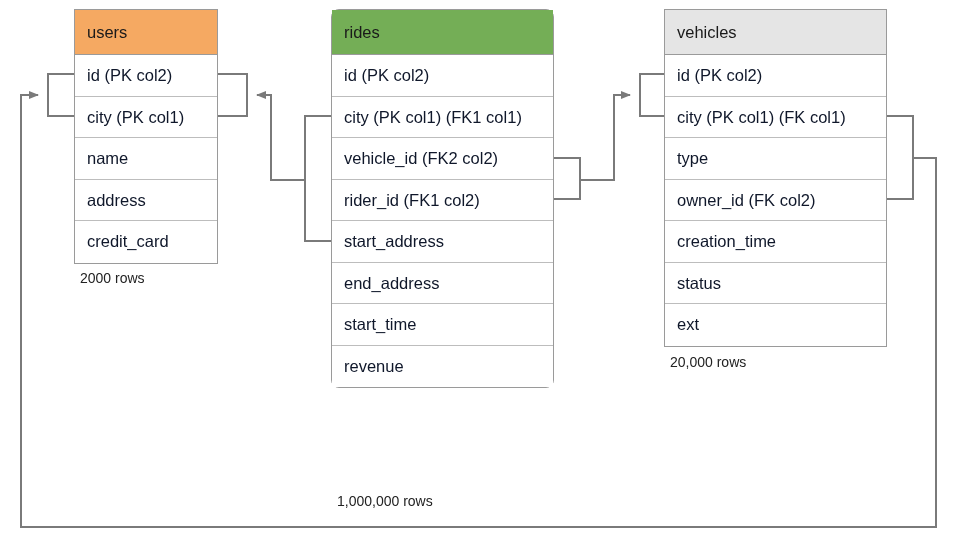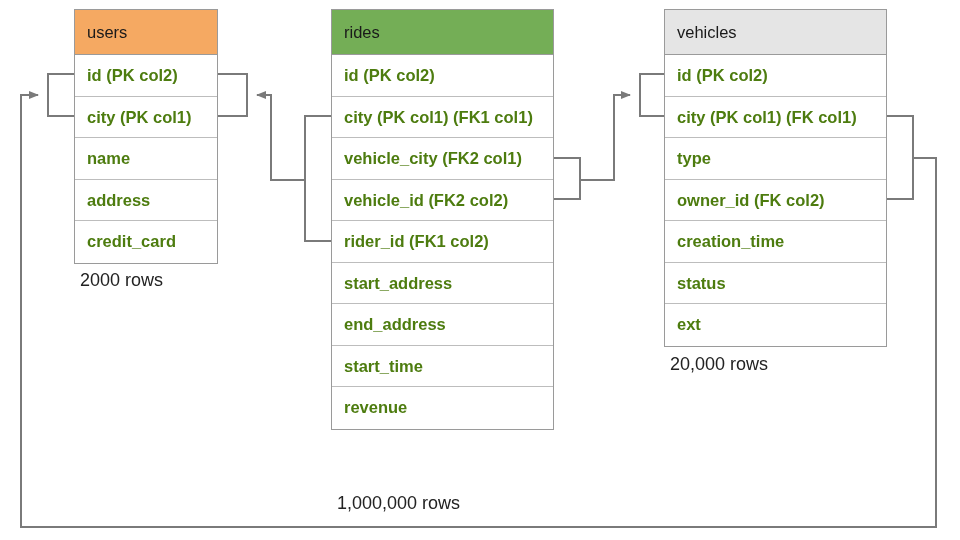--- a/index.html
+++ b/index.html
@@ -39,33 +39,32 @@
     border-bottom: 1px solid #9a9a9a;
     white-space: nowrap;
     overflow: hidden;
   }
   .tbl-row {
     box-sizing: border-box;
     height: 41.5px;
     line-height: 41.5px;
     padding: 0 0 0 12px;
     font-size: 16.5px;
-    color: #4d7c0f;
+    color: #0f172a;
     border-bottom: 1px solid #bdbdbd;
     white-space: nowrap;
     overflow: hidden;
     background: #ffffff;
-    font-weight: bold;
   }
   .tbl-row.last {
     border-bottom: none;
   }
   .rowcount {
     position: absolute;
-    font-size: 18px;
+    font-size: 14px;
     color: #222222;
     white-space: nowrap;
   }
 </style>
 </head>
 <body>
 
 <div id="canvas">
 
   <svg class="wires" viewBox="0 0 960 540" xmlns="http://www.w3.org/2000/svg">
@@ -103,25 +102,24 @@
   <div class="table-box" style="left:74px; top:9px; width:144px;">
     <div class="tbl-header" style="background:#F5A962;">users</div>
     <div class="tbl-row">id (PK col2)</div>
     <div class="tbl-row">city (PK col1)</div>
     <div class="tbl-row">name</div>
     <div class="tbl-row">address</div>
     <div class="tbl-row last">credit_card</div>
   </div>
   <div class="rowcount" style="left:80px; top:270px;">2000 rows</div>
 
-  <div class="table-box" style="left:331px; top:9px; width:223px;">
+  <div class="table-box" style="left:331px; top:9px; width:223px;border-radius:8px;">
     <div class="tbl-header" style="background:#74AE56;">rides</div>
     <div class="tbl-row">id (PK col2)</div>
     <div class="tbl-row">city (PK col1) (FK1 col1)</div>
-    <div class="tbl-row">vehicle_city (FK2 col1)</div>
     <div class="tbl-row">vehicle_id (FK2 col2)</div>
     <div class="tbl-row">rider_id (FK1 col2)</div>
     <div class="tbl-row">start_address</div>
     <div class="tbl-row">end_address</div>
     <div class="tbl-row">start_time</div>
     <div class="tbl-row last">revenue</div>
   </div>
   <div class="rowcount" style="left:337px; top:493px;">1,000,000 rows</div>
 
   <div class="table-box" style="left:664px; top:9px; width:223px;">

